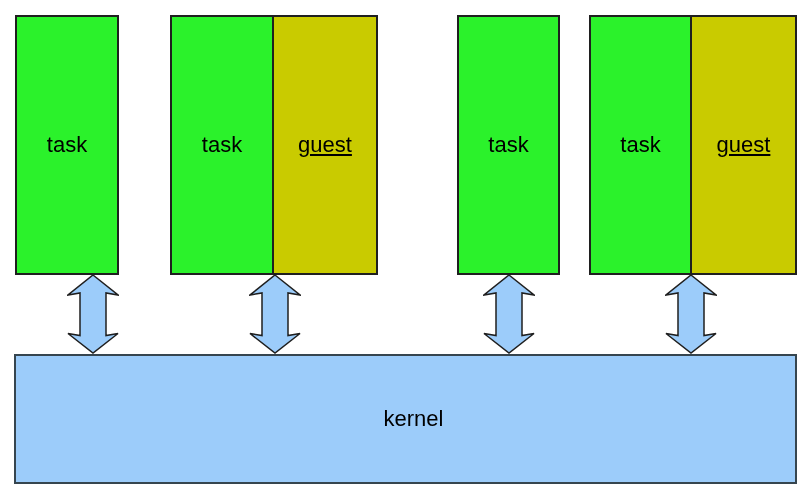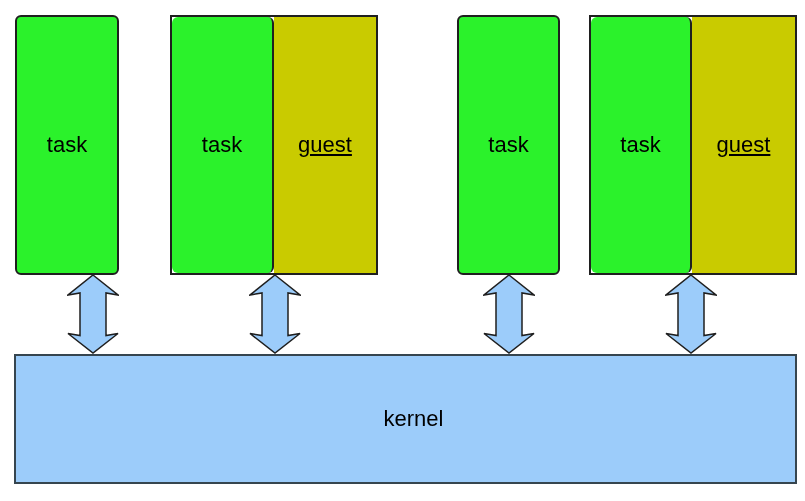--- a/index.html
+++ b/index.html
@@ -14,21 +14,21 @@
     height: 501px;
     background: #FFFFFF;
     overflow: hidden;
   }
   .box {
     position: absolute;
     box-sizing: border-box;
     border: 2px solid #1F1F1F;
     display: flex;
   }
-  .task-fill { background: #2BF22B; border-radius: 6px; }
+  .task-fill { background: #2BF22B; }
   .guest-fill { background: #C9CB00; text-decoration: underline; }
   .seg {
     box-sizing: border-box;
     display: flex;
     align-items: center;
     justify-content: center;
   }
   .seg-divider { border-right: 2px solid #1F1F1F; }
   .single {
     align-items: center;

